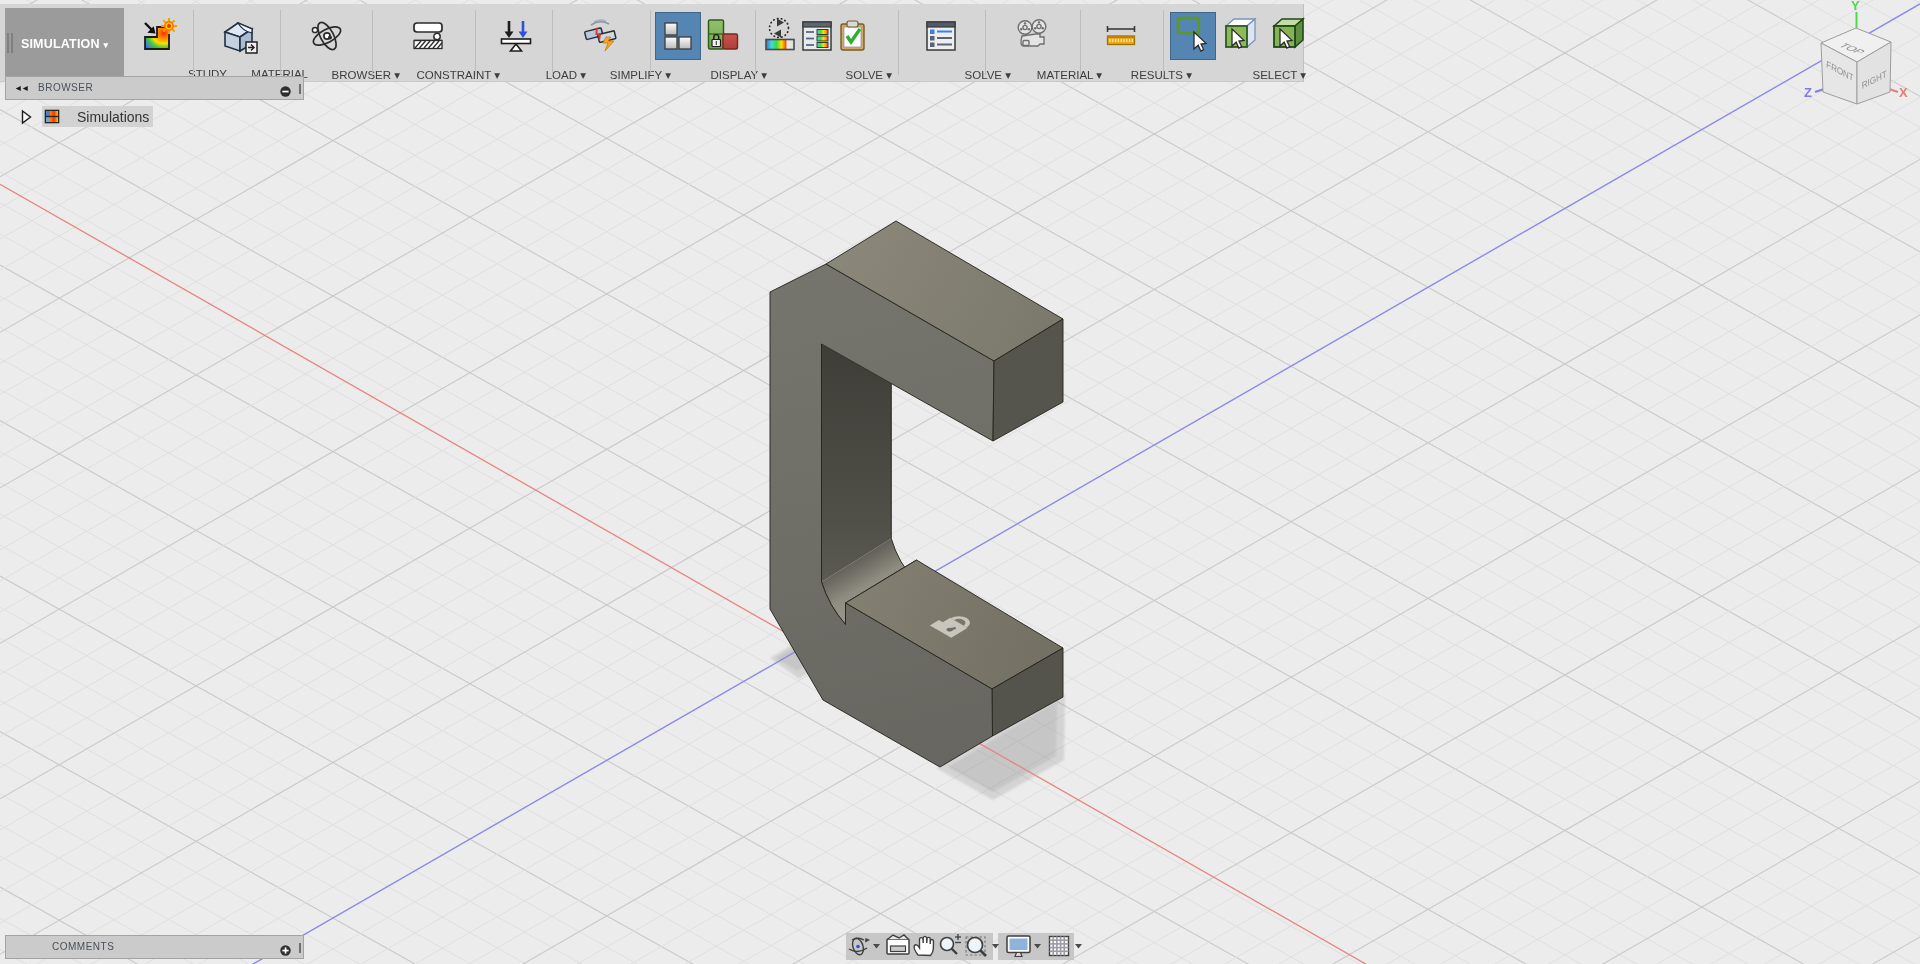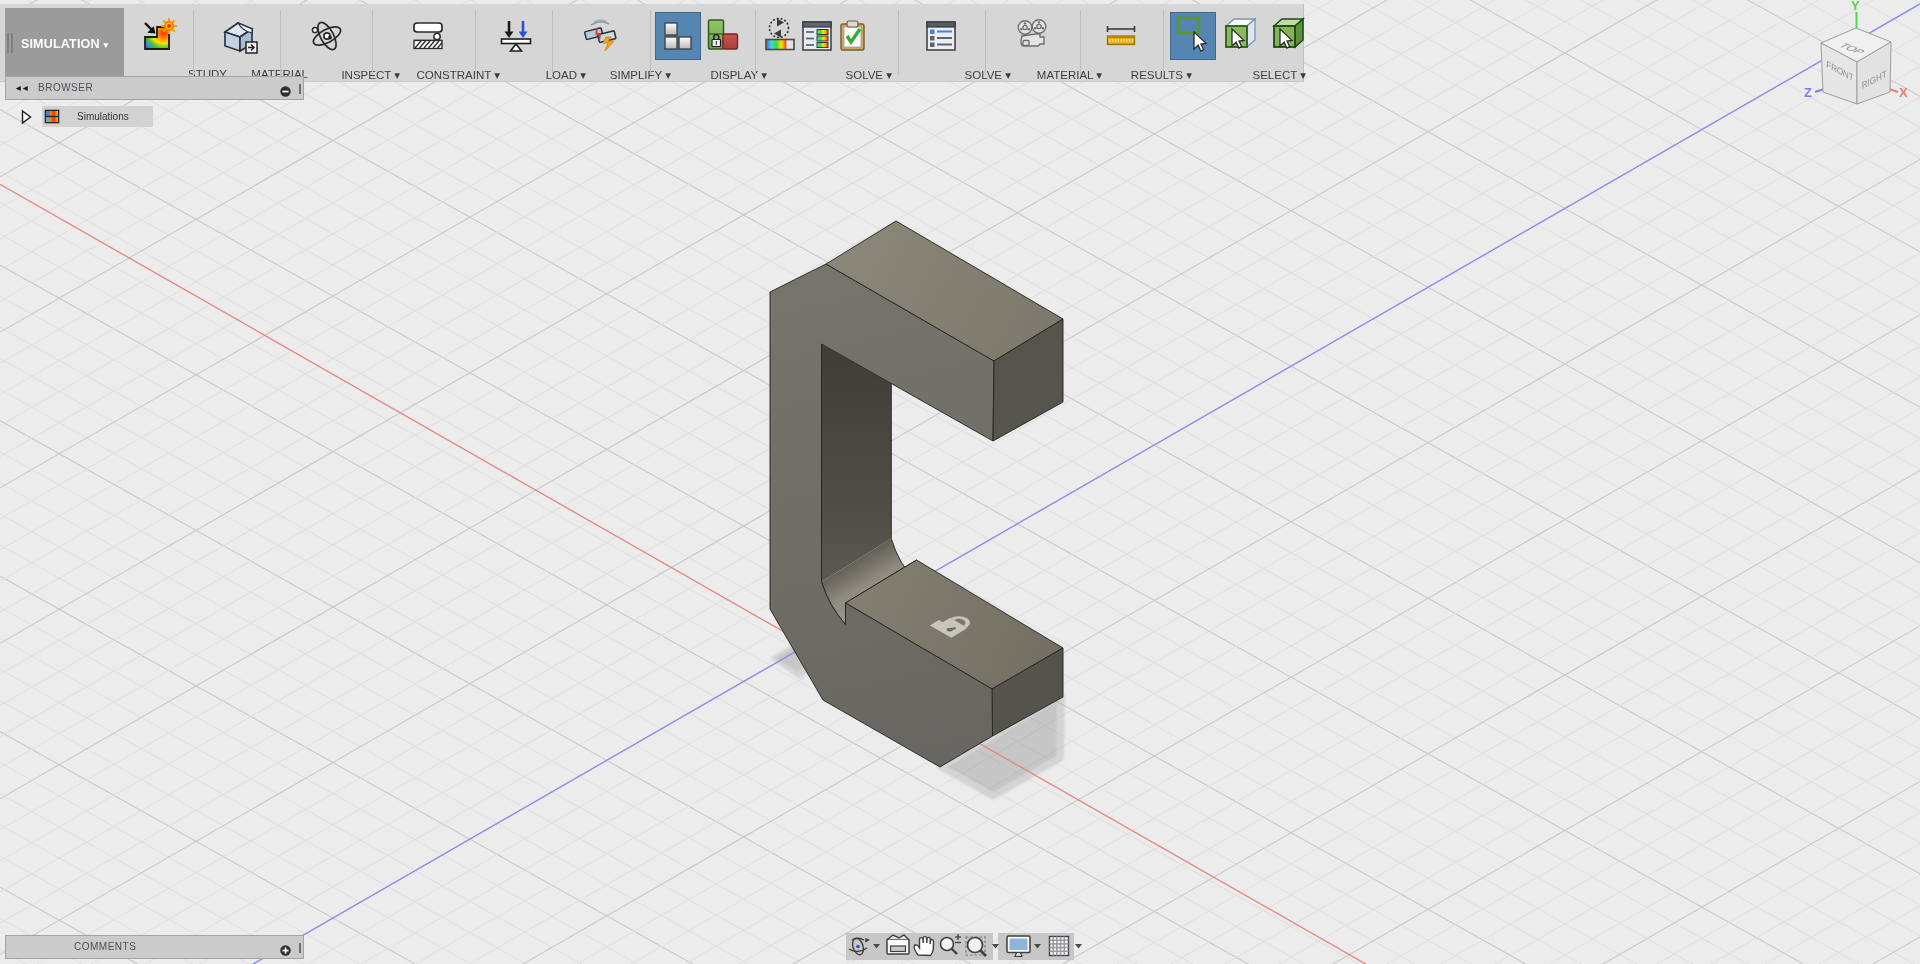--- a/index.html
+++ b/index.html
@@ -8,21 +8,21 @@
 .sep{position:absolute;top:6px;width:1px;height:65px;background:#bdbdbd}
 .bar{position:absolute;left:5px;width:299px;height:24px;background:#cbcbcb;border:1px solid #a3a3a3;box-sizing:border-box}
 #browser{top:76px}
 #comments{top:935px}
 .arrows{position:absolute;left:8px;top:5.5px;font-size:8.5px;color:#1a1a1a;letter-spacing:-1.5px}
 .bartxt{position:absolute;left:32px;top:5px;font-size:10px;color:#4a5059;letter-spacing:0.5px}
 .bicon{position:absolute;right:12px;top:6px}
 .bgrip{position:absolute;right:2px;top:7px;width:2px;height:10px;background:#6f6f6f}
 #simrow{position:absolute;left:0px;top:106px;height:22px}
 #simbox{position:absolute;left:42px;top:0px;width:111px;height:21px;background:#d2d2d2}
-#simlabel{position:absolute;left:77px;top:1px;font-size:10px;color:#333;line-height:20px}
+#simlabel{position:absolute;left:77px;top:1px;font-size:14px;color:#333;line-height:20px}
 #navbar1{position:absolute;left:846px;top:933px;width:147px;height:27px;background:rgba(195,195,195,0.92)}
 #navbar2{position:absolute;left:998px;top:933px;width:76px;height:27px;background:rgba(195,195,195,0.92)}
 </style></head>
 <body>
 <svg id="scene" width="1920" height="964" viewBox="0 0 1920 964">
 <rect width="1920" height="964" fill="#ececec"></rect>
 <line x1="0" y1="-1134.4" x2="1920" y2="-59.2" stroke="#c9c9c9" stroke-width="1.1"></line>
 <line x1="0" y1="-1103.3" x2="1920" y2="-28.1" stroke="#dfdfdf" stroke-width="1"></line>
 <line x1="0" y1="-1072.2" x2="1920" y2="3.0" stroke="#dfdfdf" stroke-width="1"></line>
 <line x1="0" y1="-1041.1" x2="1920" y2="34.1" stroke="#dfdfdf" stroke-width="1"></line>
@@ -349,21 +349,21 @@
 <div class="sep" style="left:280px"></div>
 <svg style="position:absolute;left:303px;top:8px" width="48" height="48" viewBox="-24 -24 48 48">
       <g stroke="#2b2b2b" stroke-width="1.7" fill="none">
         <ellipse rx="15" ry="6.5" transform="rotate(-28)"></ellipse>
         <ellipse rx="15" ry="6.5" transform="rotate(62)"></ellipse>
         <circle r="3.1" fill="#fff"></circle>
       </g>
         <circle cx="-12" cy="-6" r="2.6" fill="#fff" stroke="#2b2b2b" stroke-width="1.5"></circle>
         <circle cx="3" cy="1.5" r="2" fill="#2b2b2b"></circle>
     </svg>
-<div class="tl" style="left:260px">INSPECT ▾</div>
+<div class="tl" style="left:260px">BROWSER ▾</div>
 <div class="sep" style="left:372px"></div>
 <svg style="position:absolute;left:404px;top:8px" width="48" height="48" viewBox="-24 -24 48 48">
       <rect x="-14" y="-13" width="28" height="9" rx="3" fill="#fff" stroke="#2b2b2b" stroke-width="1.7"></rect>
         <circle cx="9" cy="0.5" r="3.2" fill="#fff" stroke="#2b2b2b" stroke-width="1.5"></circle>
         <line x1="-14" y1="4.5" x2="14" y2="4.5" stroke="#2b2b2b" stroke-width="1.6"></line>
         <g stroke="#2b2b2b" stroke-width="1.3">
         <rect x="-14" y="4.5" width="28" height="8" fill="#fff"></rect>
         <line x1="-13" y1="12" x2="-7" y2="5"></line>
         <line x1="-8.5" y1="12" x2="-2.5" y2="5"></line>
         <line x1="-4" y1="12" x2="2" y2="5"></line>
@@ -582,21 +582,21 @@
       </defs>
   <rect x="0.7" y="0.7" width="14.6" height="13.6" fill="#26262b"></rect>
   <rect x="2" y="2" width="4" height="4.8" fill="#4a7fd4"></rect>
       <rect x="6" y="2" width="8" height="4.8" fill="url(#ht)"></rect>
   <rect x="2" y="8.2" width="4" height="4.8" fill="#6aa8e0"></rect>
       <rect x="6" y="8.2" width="8" height="4.8" fill="url(#ht)"></rect>
  </svg>
  <div id="simlabel">Simulations</div>
 </div>
 <div class="bar" id="comments">
-    <span class="bartxt" style="margin-left:36px">COMMENTS</span>
+    <span class="bartxt" style="margin-left:14px">COMMENTS</span>
  <span class="bicon"><svg width="11" height="11" viewBox="0 0 11 11">
         <circle cx="5.5" cy="5.5" r="5.2" fill="#2e2e2e"></circle>
         <rect x="2.4" y="4.7" width="6.2" height="1.7" fill="#fff"></rect>
         <rect x="4.7" y="2.4" width="1.7" height="6.2" fill="#fff"></rect>
       </svg></span>
  <span class="bgrip"></span>
 </div>
 <div id="navbar1"></div>
 <div id="navbar2"></div>
 <svg style="position:absolute;left:846px;top:933px" width="240" height="27" viewBox="0 0 240 27">

